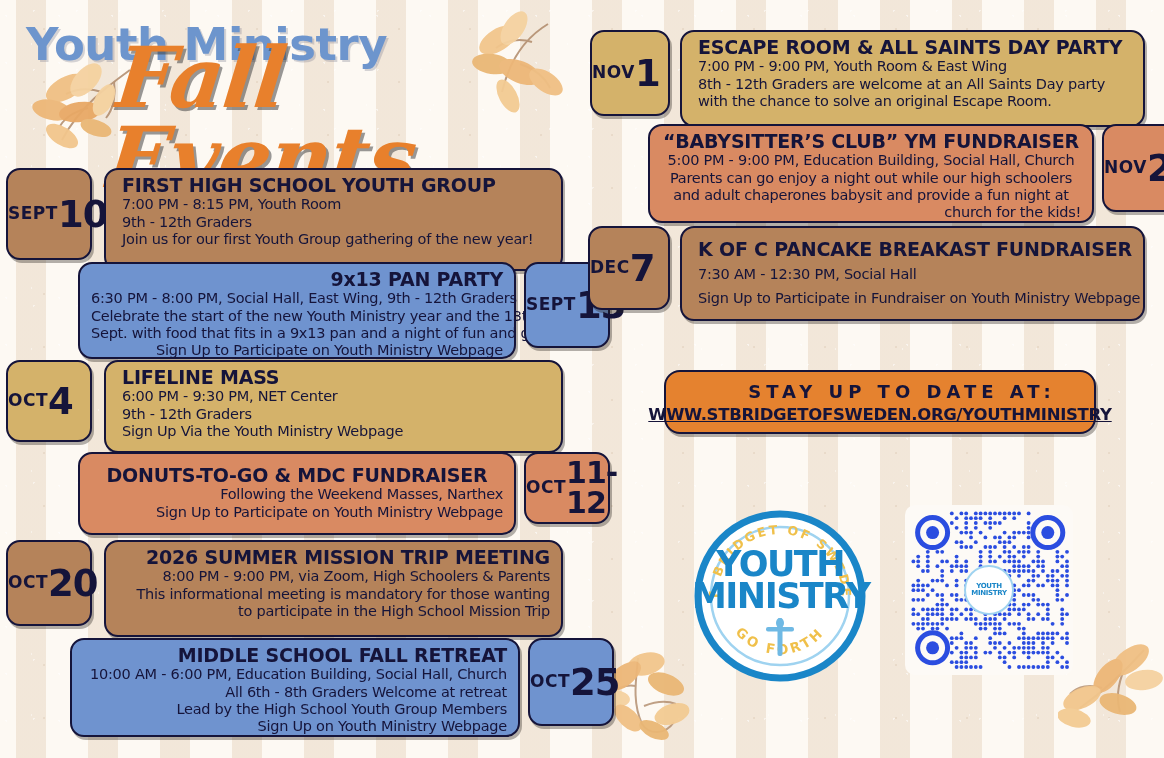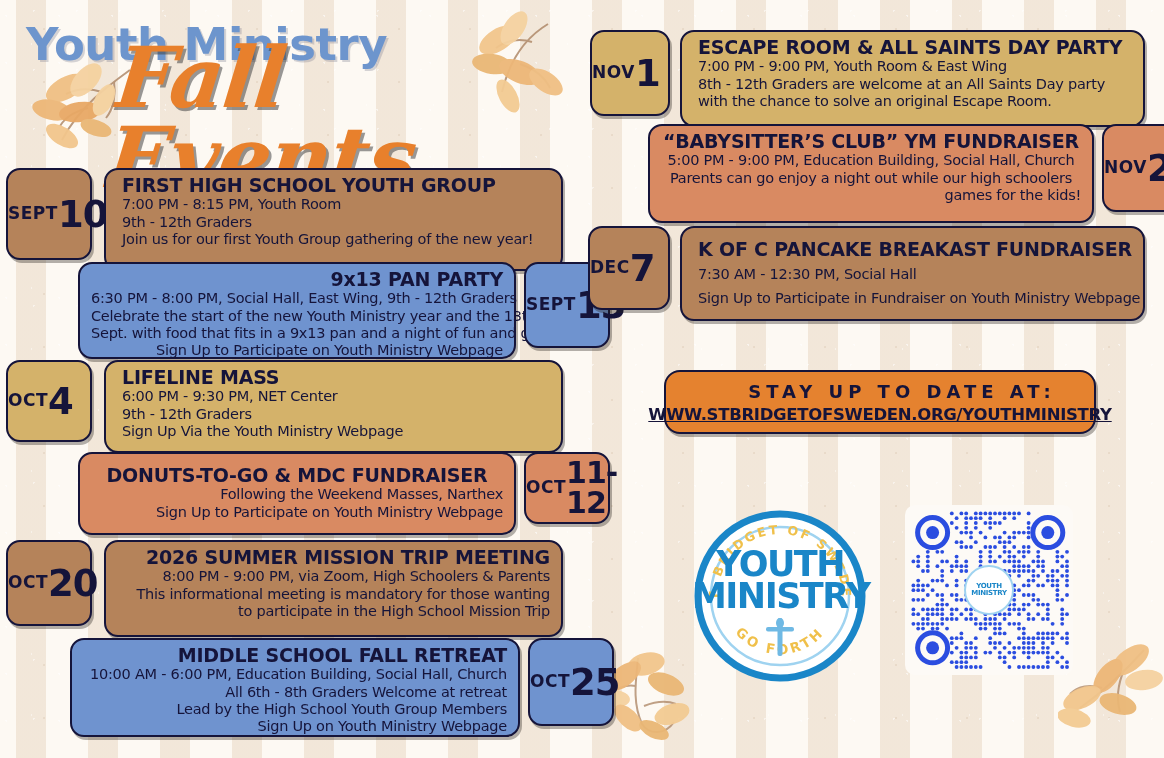--- a/index.html
+++ b/index.html
@@ -301,21 +301,22 @@
       <div class="c-line">8th - 12th Graders are welcome at an All Saints Day party</div>
       <div class="c-line">with the chance to solve an original Escape Room.</div>
     </div>
   </div>
 
   <div class="row" style="left:648px;top:124px;">
     <div class="card calign" style="background:#d98a62;width:420px;height:84px;margin-right:8px;">
       <div class="c-title">“BABYSITTER’S CLUB” YM FUNDRAISER</div>
       <div class="c-line">5:00 PM - 9:00 PM, Education Building, Social Hall, Church</div>
       <div class="c-line">Parents can go enjoy a night out while our high schoolers</div>
-      <div class="c-line ralign">games for the kids!</div>
+      <div class="c-line">and adult chaperones babysit and provide a fun night at</div>
+      <div class="c-line ralign">church for the kids!</div>
     </div>
     <div class="badge" style="background:#d98a62;width:76px;height:84px;">
       <div class="mon">NOV</div>
       <div class="day">21</div>
     </div>
   </div>
 
   <div class="row" style="left:588px;top:226px;">
     <div class="badge" style="background:#b5835a;width:78px;height:80px;margin-right:10px;">
       <div class="mon">DEC</div>

